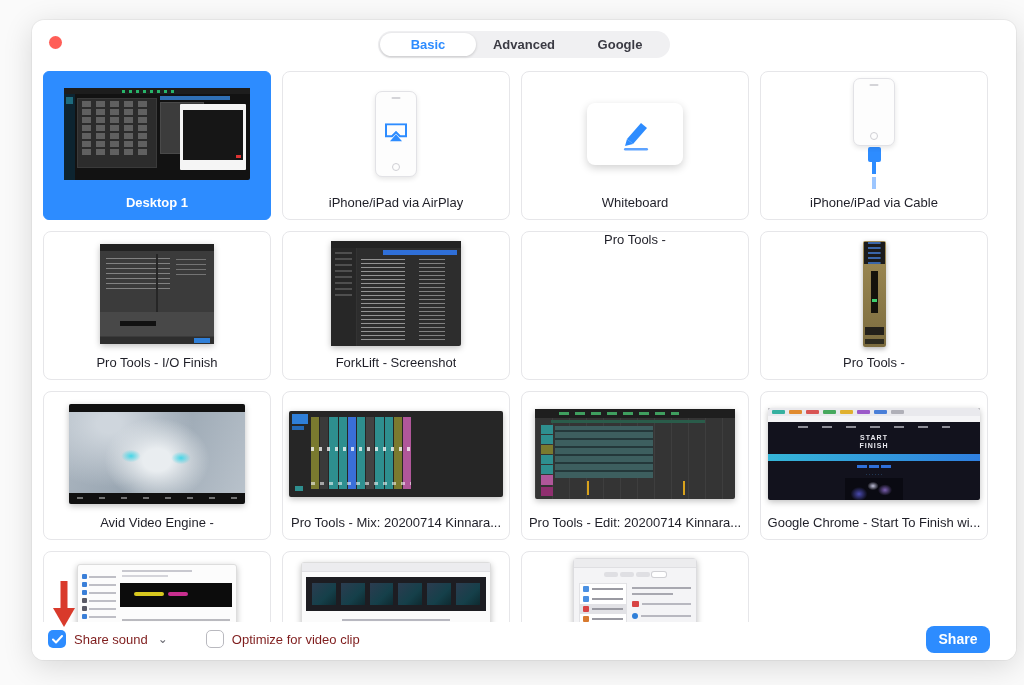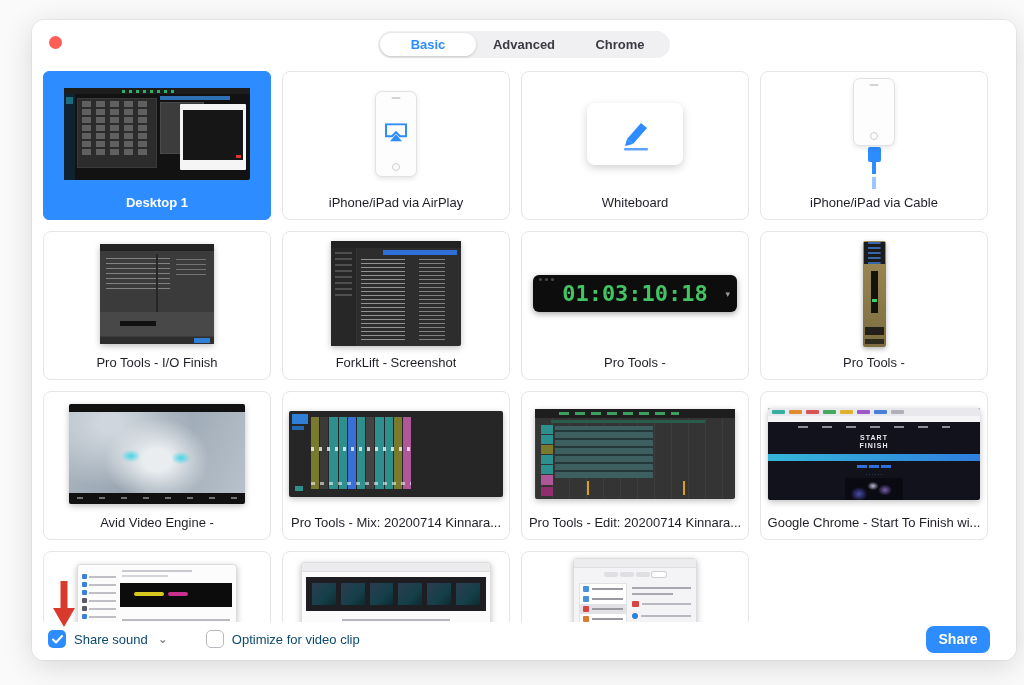--- a/index.html
+++ b/index.html
@@ -222,40 +222,40 @@
   .t-p3 .pane .ic i { width:7px; height:6px; background:#d84444; border-radius:1px; }
   .t-p3 .pane .ic u { flex:1; height:2px; background:#b8b8c0; }
   .t-p3 .pane .ic.b i { background:#2f7fd8; border-radius:50%; width:6px; }
 
   
   .footer { position:absolute; left:0; right:0; bottom:0; height:38px; background:#fff; z-index:5;
             display:flex; align-items:center; padding:0 26px 4px 16px; }
   .chk { width:18px; height:18px; border-radius:5px; display:flex; align-items:center; justify-content:center; }
   .chk.on { background:#2d8cff; }
   .chk.off { background:#fff; border:1.5px solid #b9b9bf; }
-  .chklabel { font-size:13px; color:#0c4a6e; margin-left:8px; }
+  .chklabel { font-size:13px; color:#7f1d1d; margin-left:8px; }
   .chev { font-size:12px; color:#6a6a72; margin-left:10px; line-height:6px; }
   .gap { width:38px; }
   .sharebtn { margin-left:auto; width:64px; height:27px; background:#2d8cff; color:#fff;
               border:none; border-radius:8px; font-size:14px; font-weight:700;
               font-family:"Liberation Sans", sans-serif; }
 
   .arrow { position:absolute; left:20px; top:561px; z-index:6; }
 </style>
 </head>
 <body>
 
 <div class="window">
 
   <div class="traffic"></div>
 
   <div class="tabs">
     <div class="tab active">Basic</div>
     <div class="tab">Advanced</div>
-    <div class="tab">Chrome</div>
+    <div class="tab">Google</div>
   </div>
 
   <div class="grid">
 
     <div class="tile selected">
       <div class="thumbwrap">
           <div class="t-desktop">
         <div class="d-top"></div>
             <div class="d-leds"></div>
             <div class="d-side"></div>
@@ -353,31 +353,20 @@
               <i></i>
             </div>
         <div class="col1"></div>
             <div class="col2"></div>
       </div>
         </div>
       <div class="tlabel">ForkLift - Screenshot</div>
     </div>
 
     <div class="tile">
-      <div class="thumbwrap">
-          <div class="t-tc">
-        <div class="dots">
-              <i></i>
-              <i></i>
-              <i></i>
-            </div>
-        <span class="digits">01:03:10:18</span>
-        <span class="caret">▾</span>
-      </div>
-        </div>
       <div class="tlabel">Pro Tools -</div>
     </div>
 
     <div class="tile">
       <div class="thumbwrap">
           <div class="t-strip">
         <div class="top"></div>
             <div class="slot"></div>
             <div class="tick"></div>
             <div class="low"></div>

